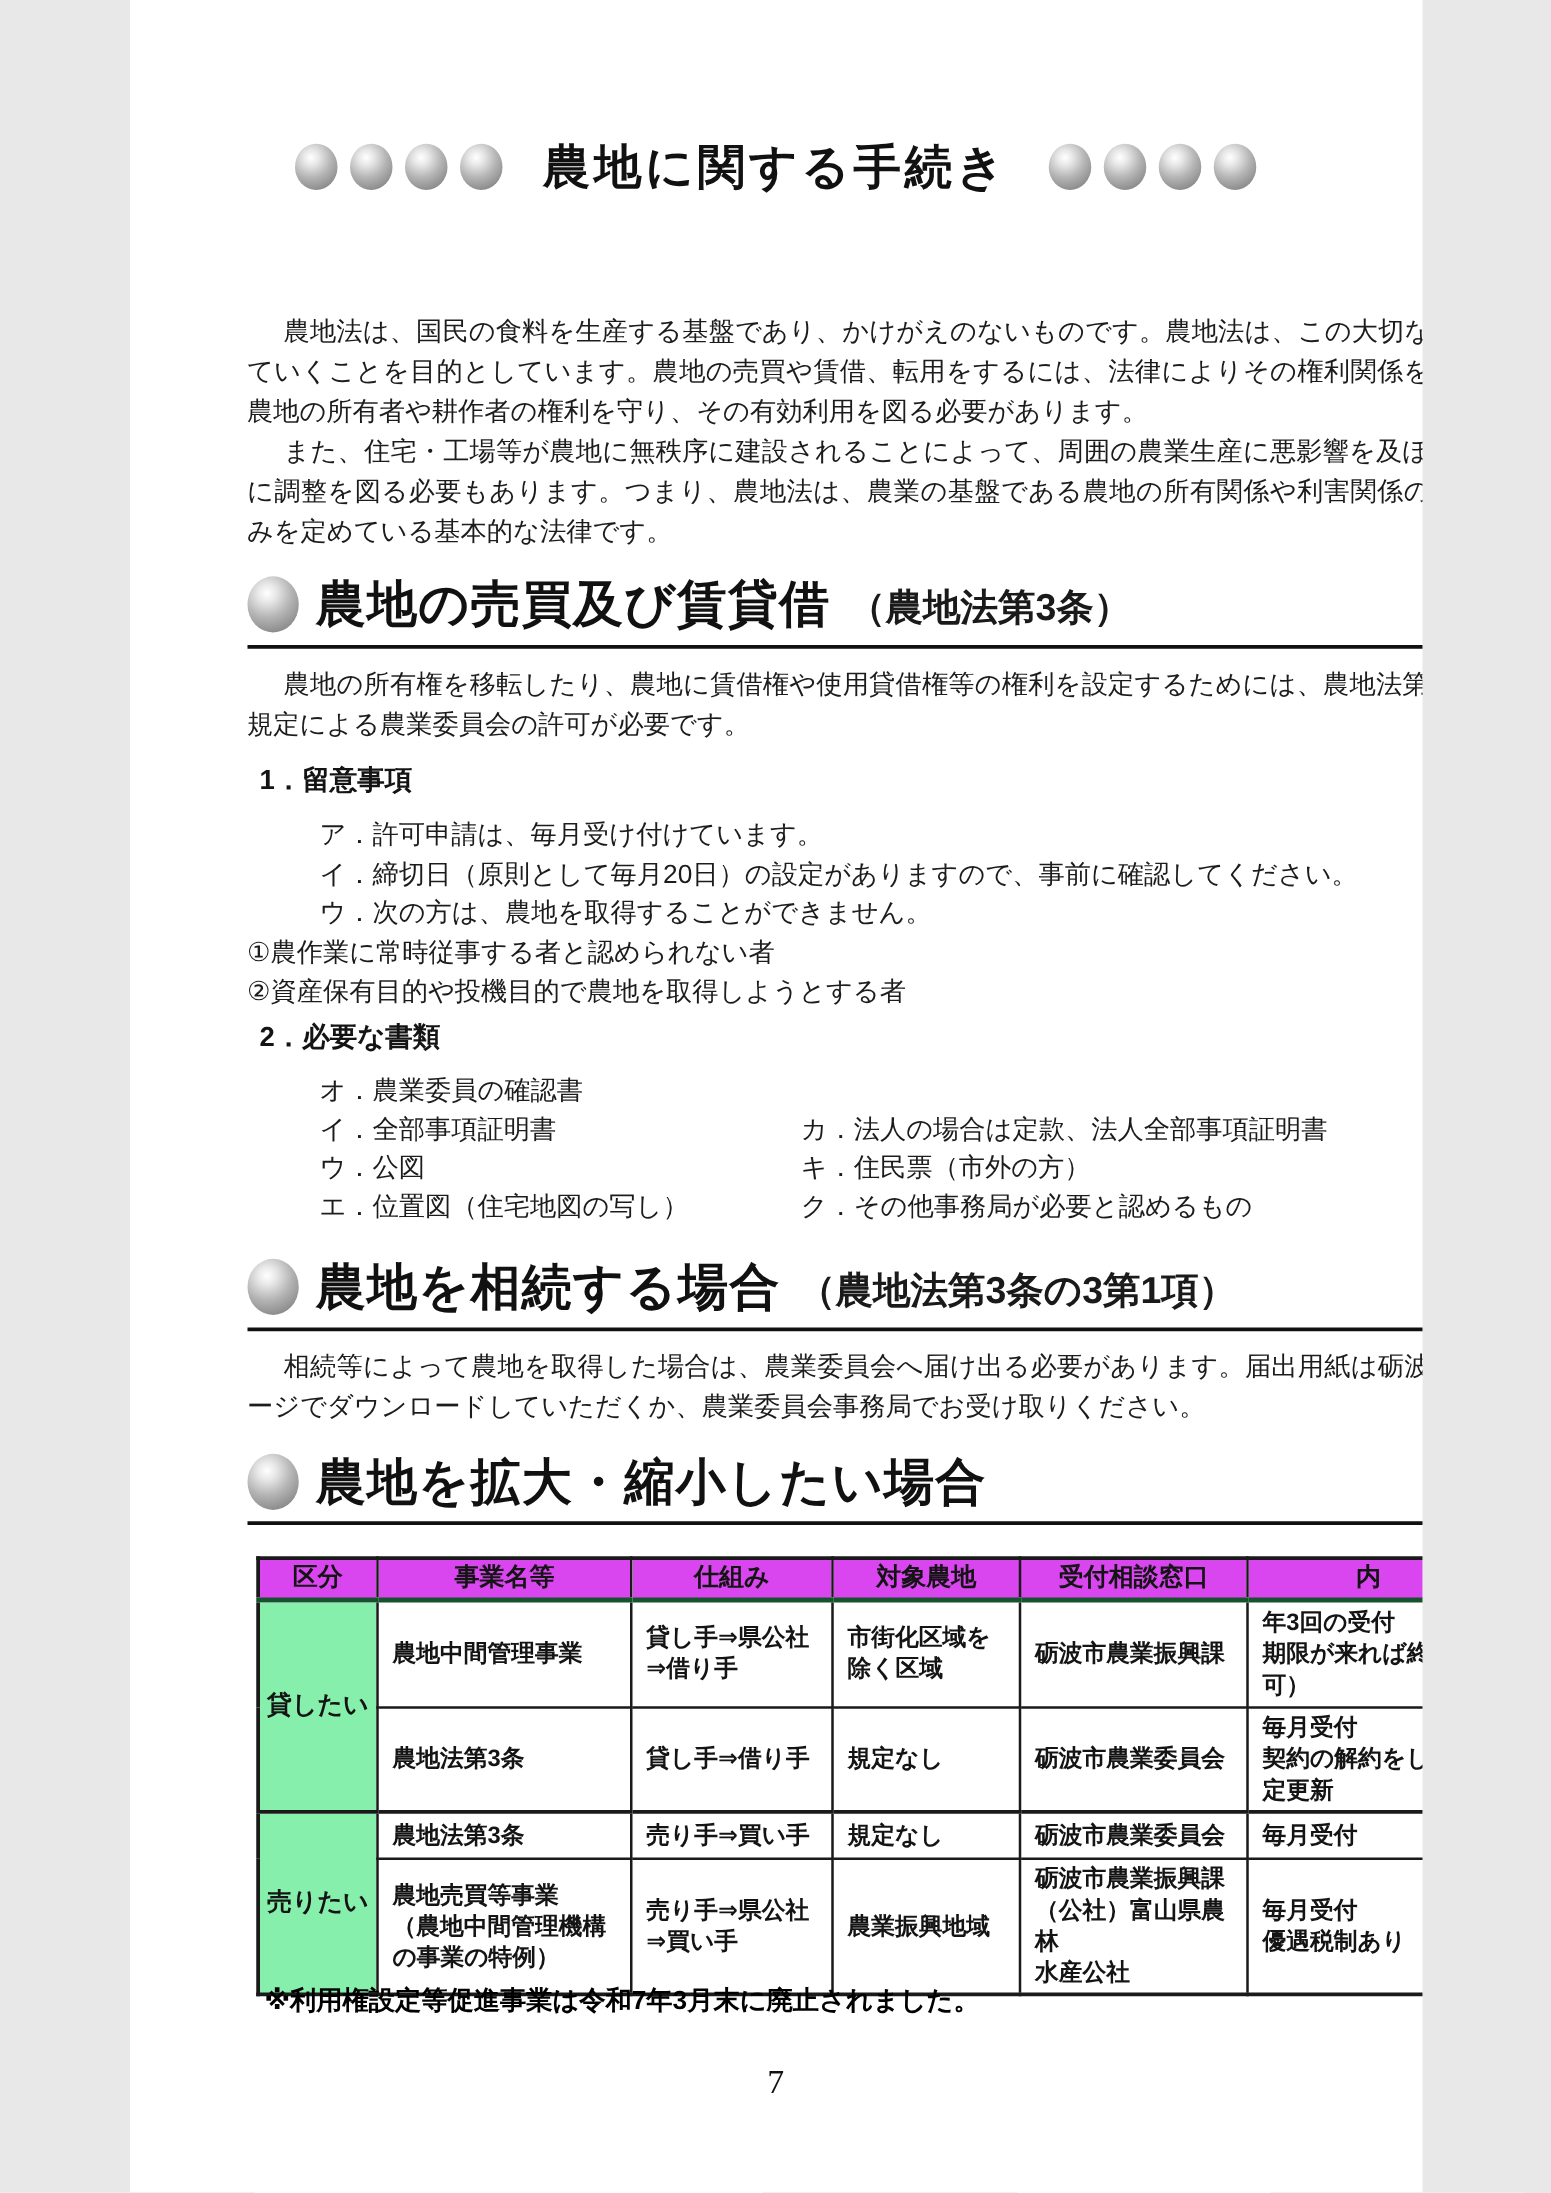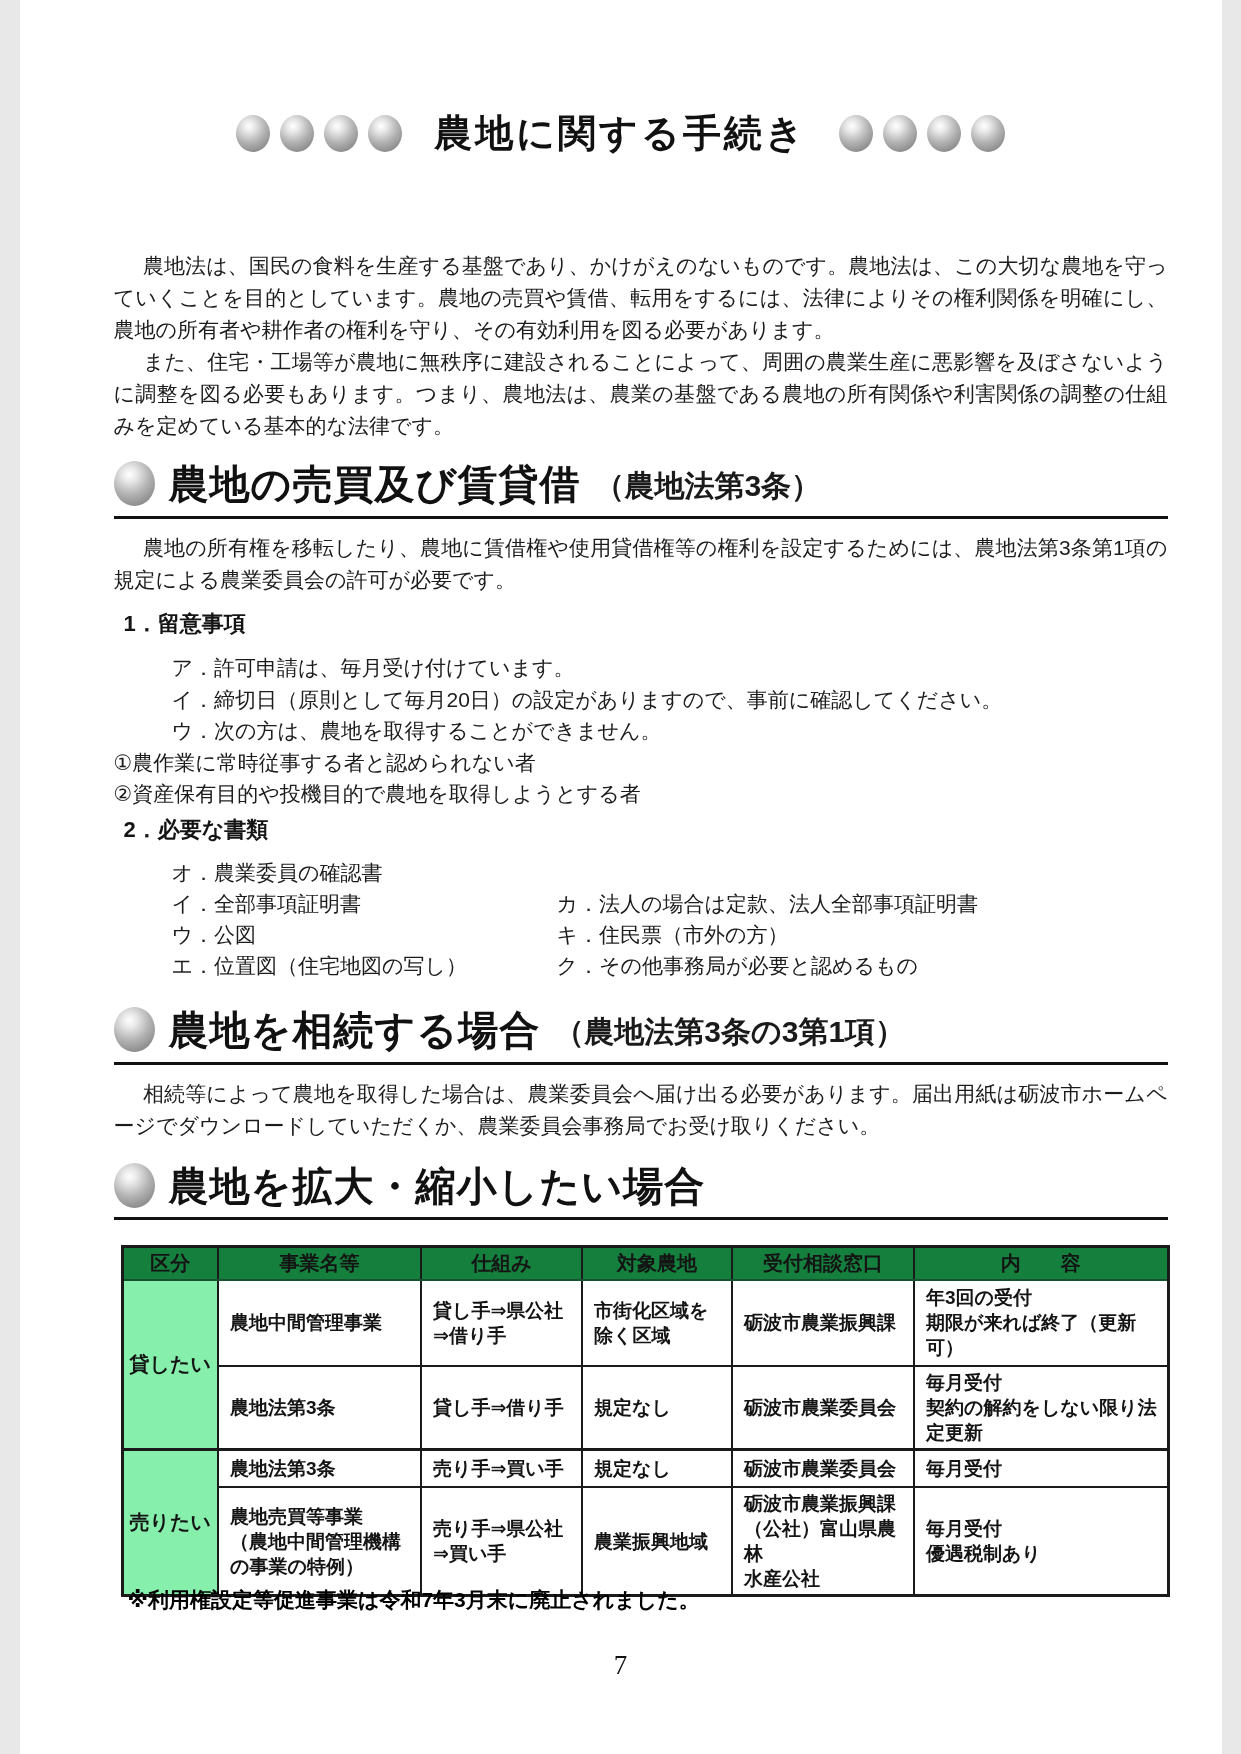--- a/index.html
+++ b/index.html
@@ -1,21 +1,21 @@
 <!DOCTYPE html>
 <html><head>
 <meta charset="utf-8">
 <style>
   * { margin: 0; padding: 0; box-sizing: border-box; }
   html, body { background: #e8e8e8; }
   body { font-family: "Liberation Sans", "DejaVu Sans", sans-serif; }
 
   .page {
     position: relative;
-    width: 1202px;
+    width: 1034px;
     height: 1754px;
     margin: 0 auto;
     background: #ffffff;
     color: #1a1a1a;
     overflow: hidden;
     padding-left: 22px;
   }
 
   
   .sphere {
@@ -138,24 +138,24 @@
 
   .land-table th, .land-table td {
     border: 2px solid #1a1a1a;
     vertical-align: middle;
     line-height: 25px;
     white-space: pre-line;
     overflow: hidden;
   }
   .land-table { border: 3px solid #1a1a1a; }
   .land-table thead th {
-    background: #15803d;
+    background: #d946ef;
     font-weight: 700;
     font-size: 20px;
-    border-bottom: 2px solid #14532d;
+    border-bottom: 4px solid #14532d;
     height: 33px;
   }
   .land-table td {
     text-align: left;
     padding: 3px 8px 3px 11px;
   }
   .land-table th.group-cell {
     background: #86efac;
     text-align: center;
     font-weight: 700;

